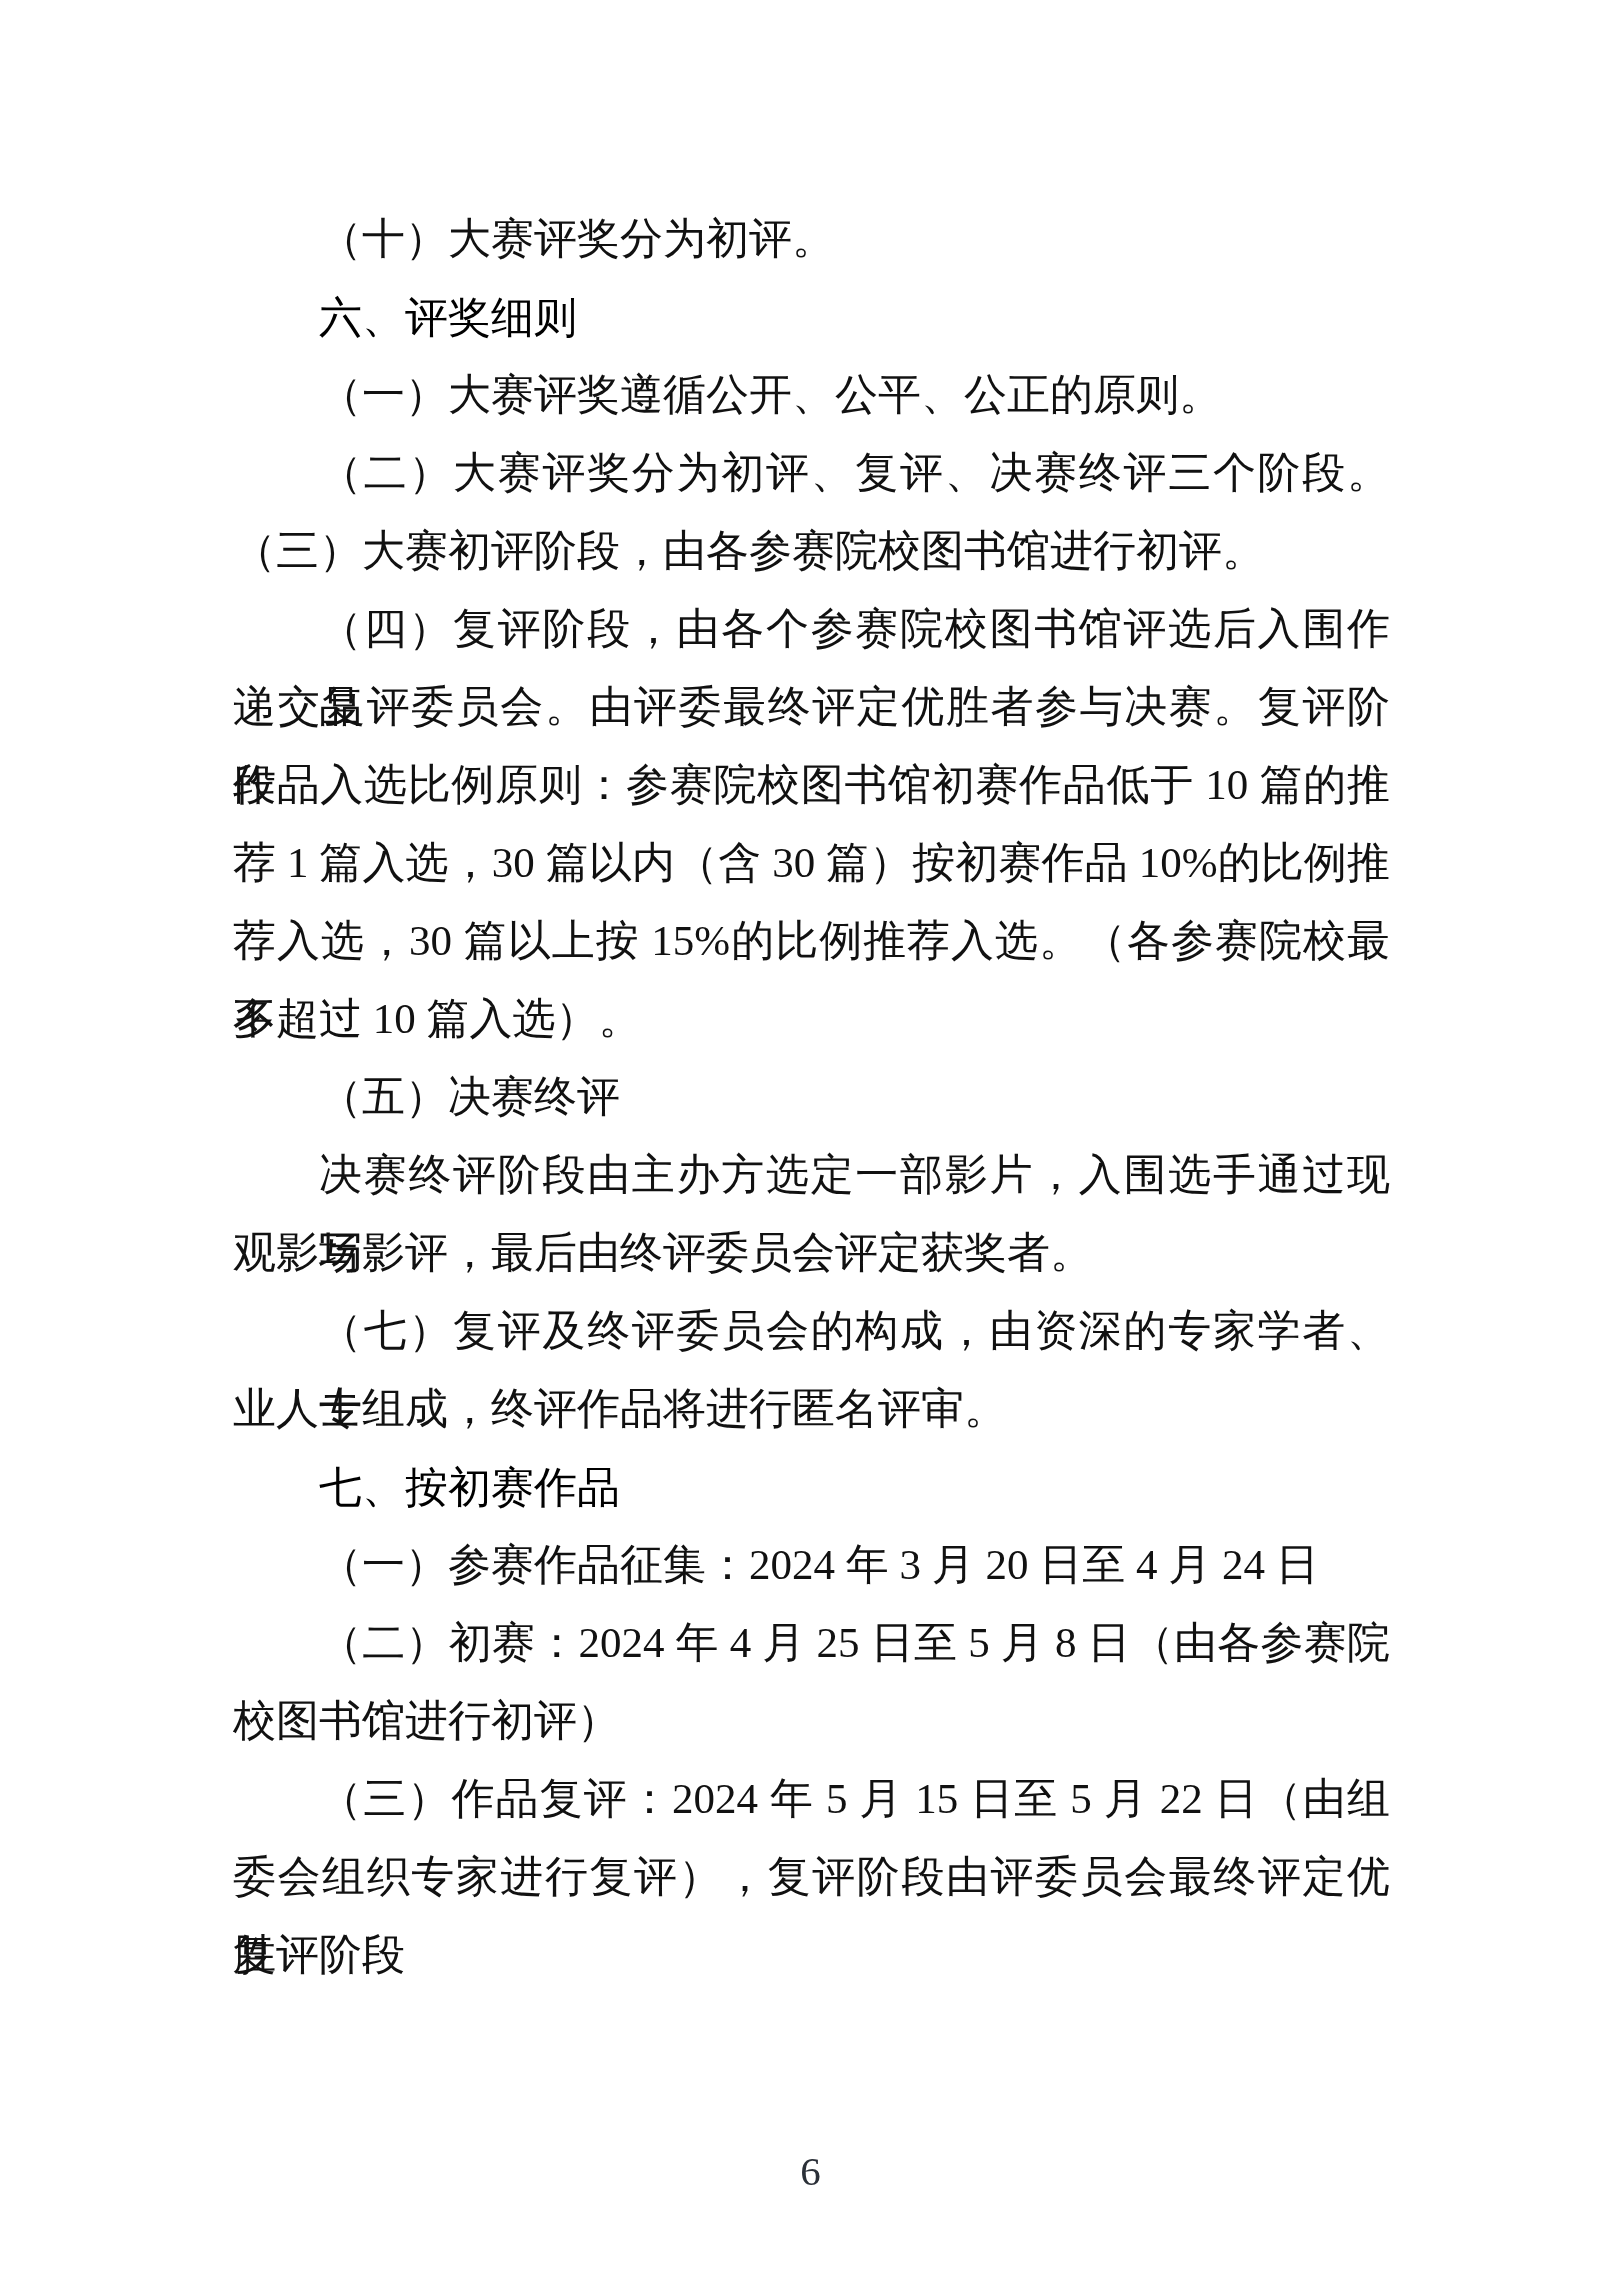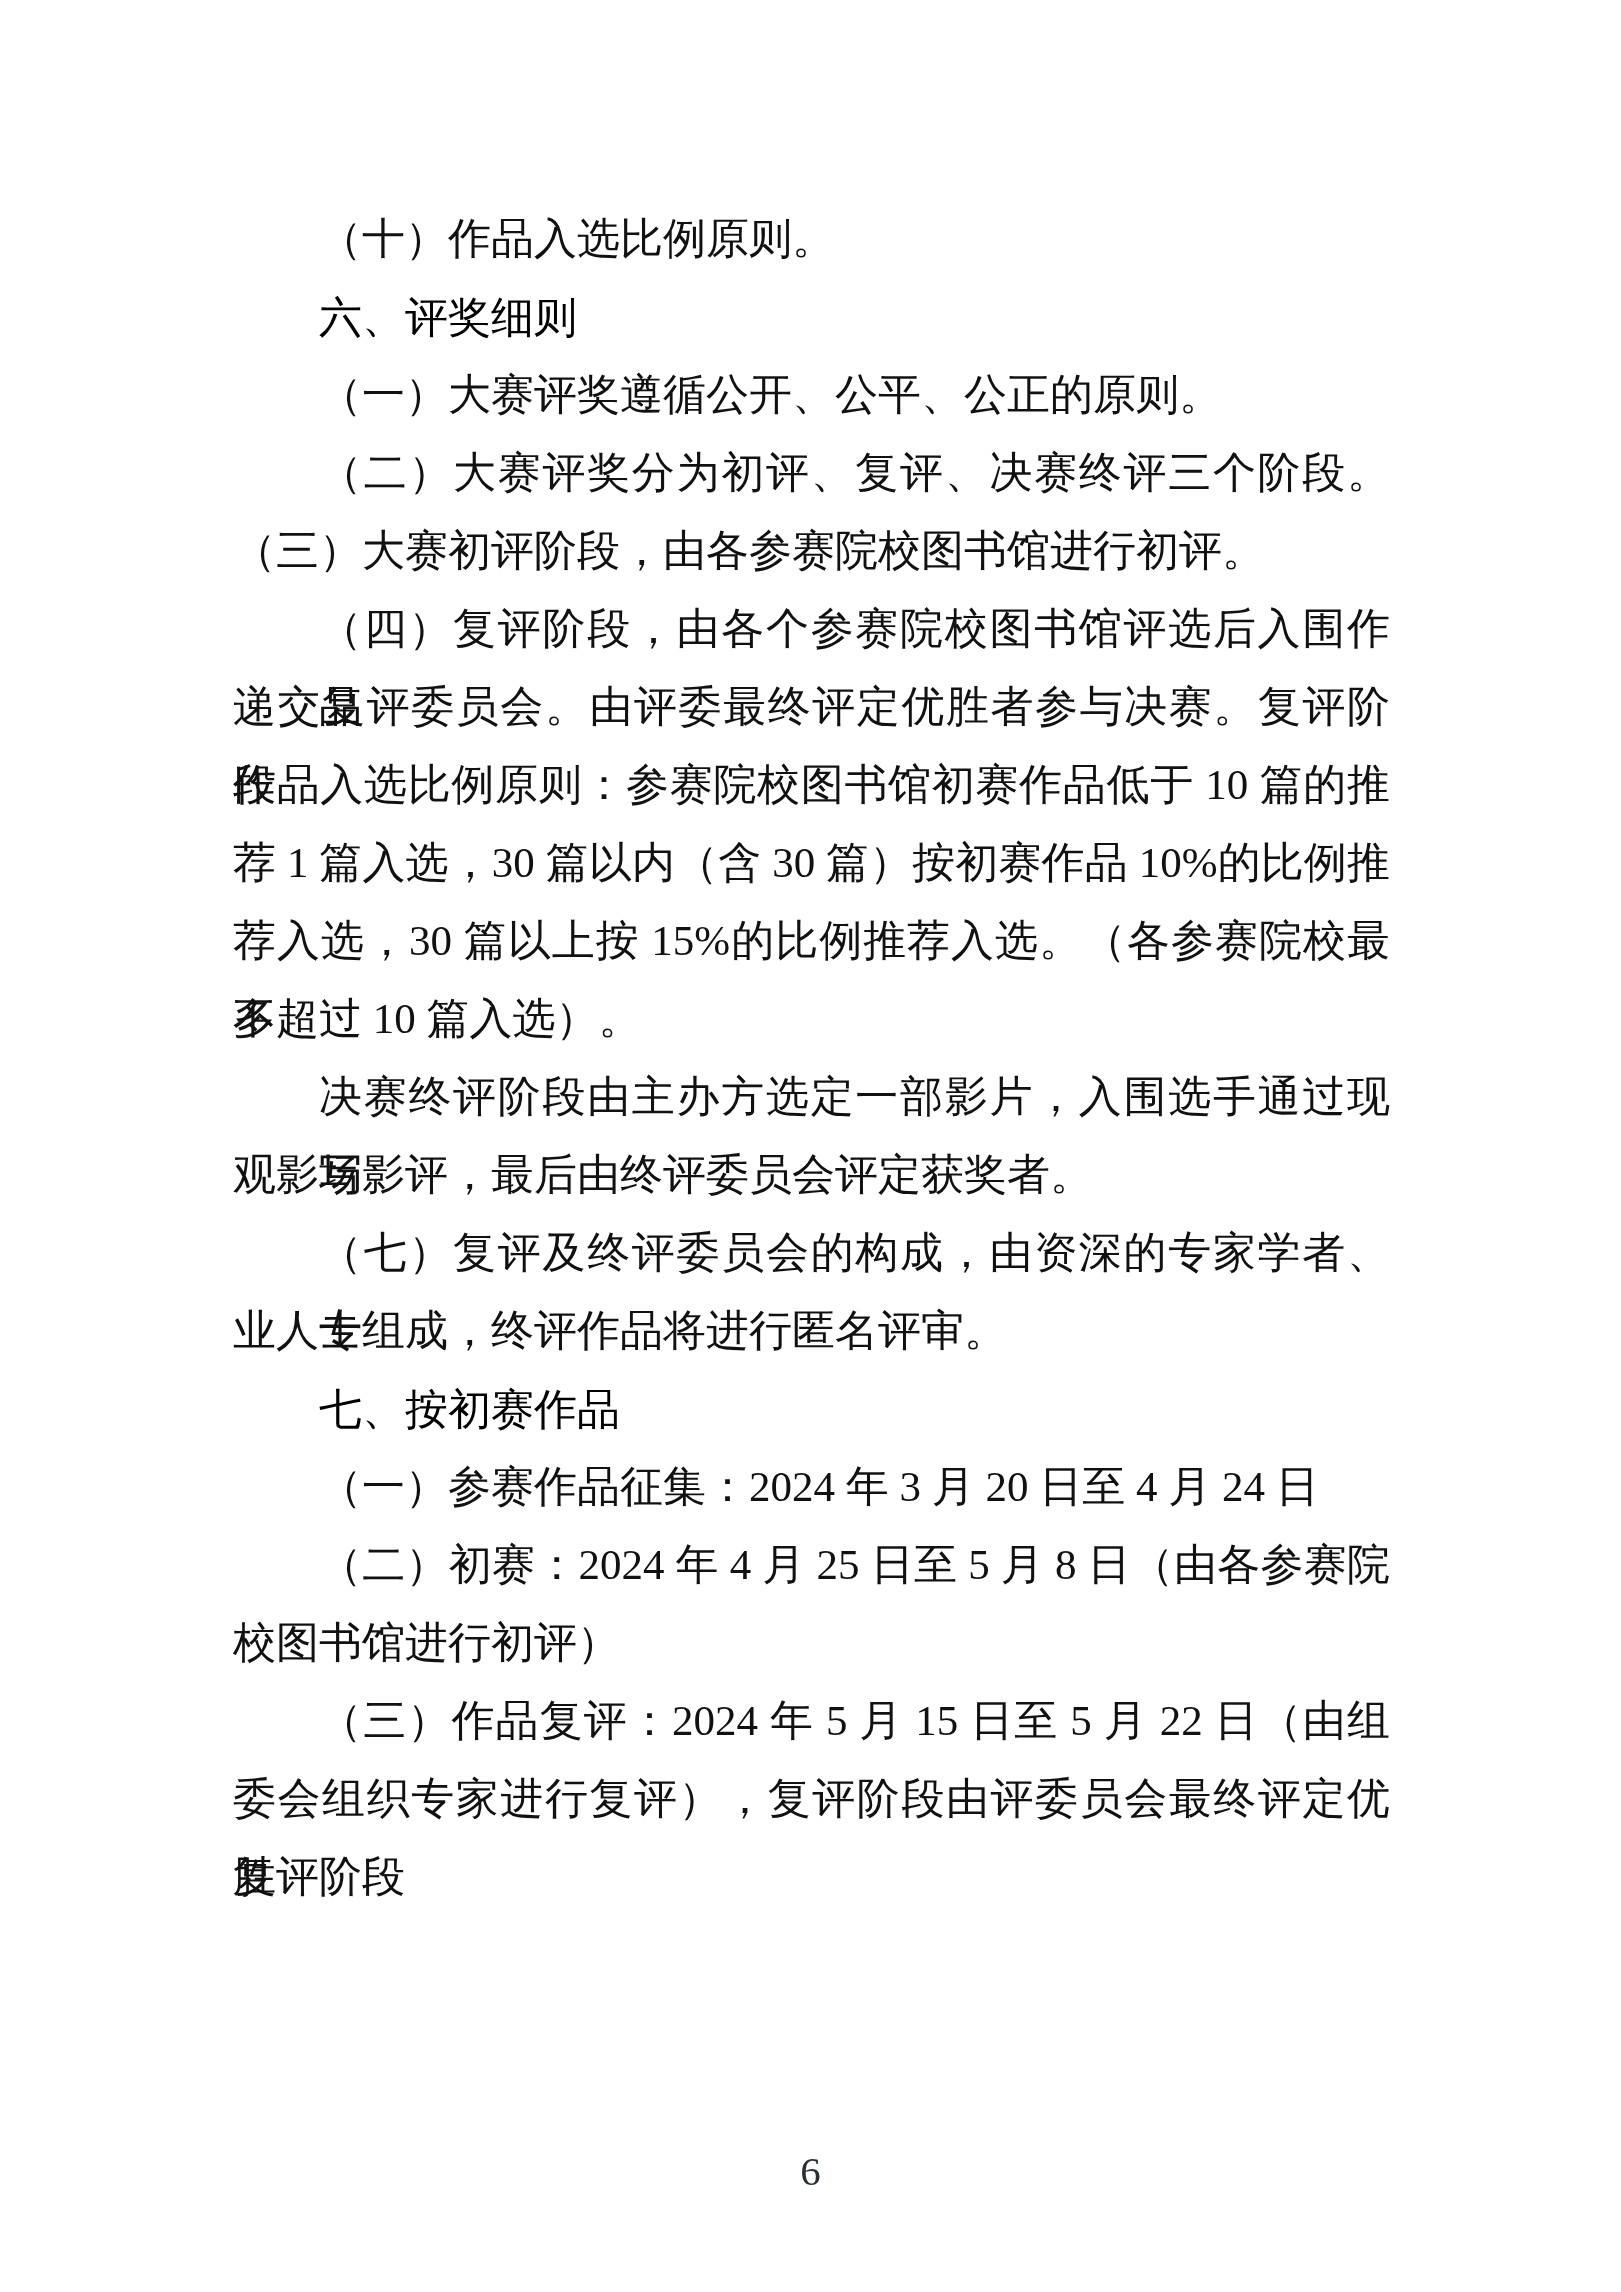--- a/index.html
+++ b/index.html
@@ -54,31 +54,32 @@
     font-size: 41px;
     color: #2b3038;
     font-family: "Liberation Serif", "DejaVu Serif", serif;
   }
 </style>
 </head>
 <body>
 
 <div class="page">
   <div class="content">
-    <div class="line indent">（十）作品入选比例原则。</div>
+    <div class="line indent">（十）大赛评奖分为初评。</div>
     <div class="line indent heading">六、评奖细则</div>
     <div class="line indent">（一）大赛评奖遵循公开、公平、公正的原则。</div>
     <div class="line indent full">（二）大赛评奖分为初评、复评、决赛终评三个阶段。</div>
     <div class="line">（三）大赛初评阶段，由各参赛院校图书馆进行初评。</div>
     <div class="line indent full">（四）复评阶段，由各个参赛院校图书馆评选后入围作品</div>
     <div class="line full">递交复评委员会。由评委最终评定优胜者参与决赛。复评阶段</div>
     <div class="line full">作品入选比例原则：参赛院校图书馆初赛作品低于 10 篇的推</div>
     <div class="line full">荐 1 篇入选，30 篇以内（含 30 篇）按初赛作品 10%的比例推</div>
     <div class="line full">荐入选，30 篇以上按 15%的比例推荐入选。（各参赛院校最多</div>
     <div class="line">不超过 10 篇入选）。</div>
+    <div class="line indent">（五）决赛终评</div>
     <div class="line indent full">决赛终评阶段由主办方选定一部影片，入围选手通过现场</div>
     <div class="line">观影写影评，最后由终评委员会评定获奖者。</div>
     <div class="line indent full">（七）复评及终评委员会的构成，由资深的专家学者、专</div>
     <div class="line">业人士组成，终评作品将进行匿名评审。</div>
     <div class="line indent heading">七、按初赛作品</div>
     <div class="line indent">（一）参赛作品征集：2024 年 3 月 20 日至 4 月 24 日</div>
     <div class="line indent full">（二）初赛：2024 年 4 月 25 日至 5 月 8 日（由各参赛院</div>
     <div class="line">校图书馆进行初评）</div>
     <div class="line indent full">（三）作品复评：2024 年 5 月 15 日至 5 月 22 日（由组</div>
     <div class="line full">委会组织专家进行复评），复评阶段由评委员会最终评定优胜</div>

